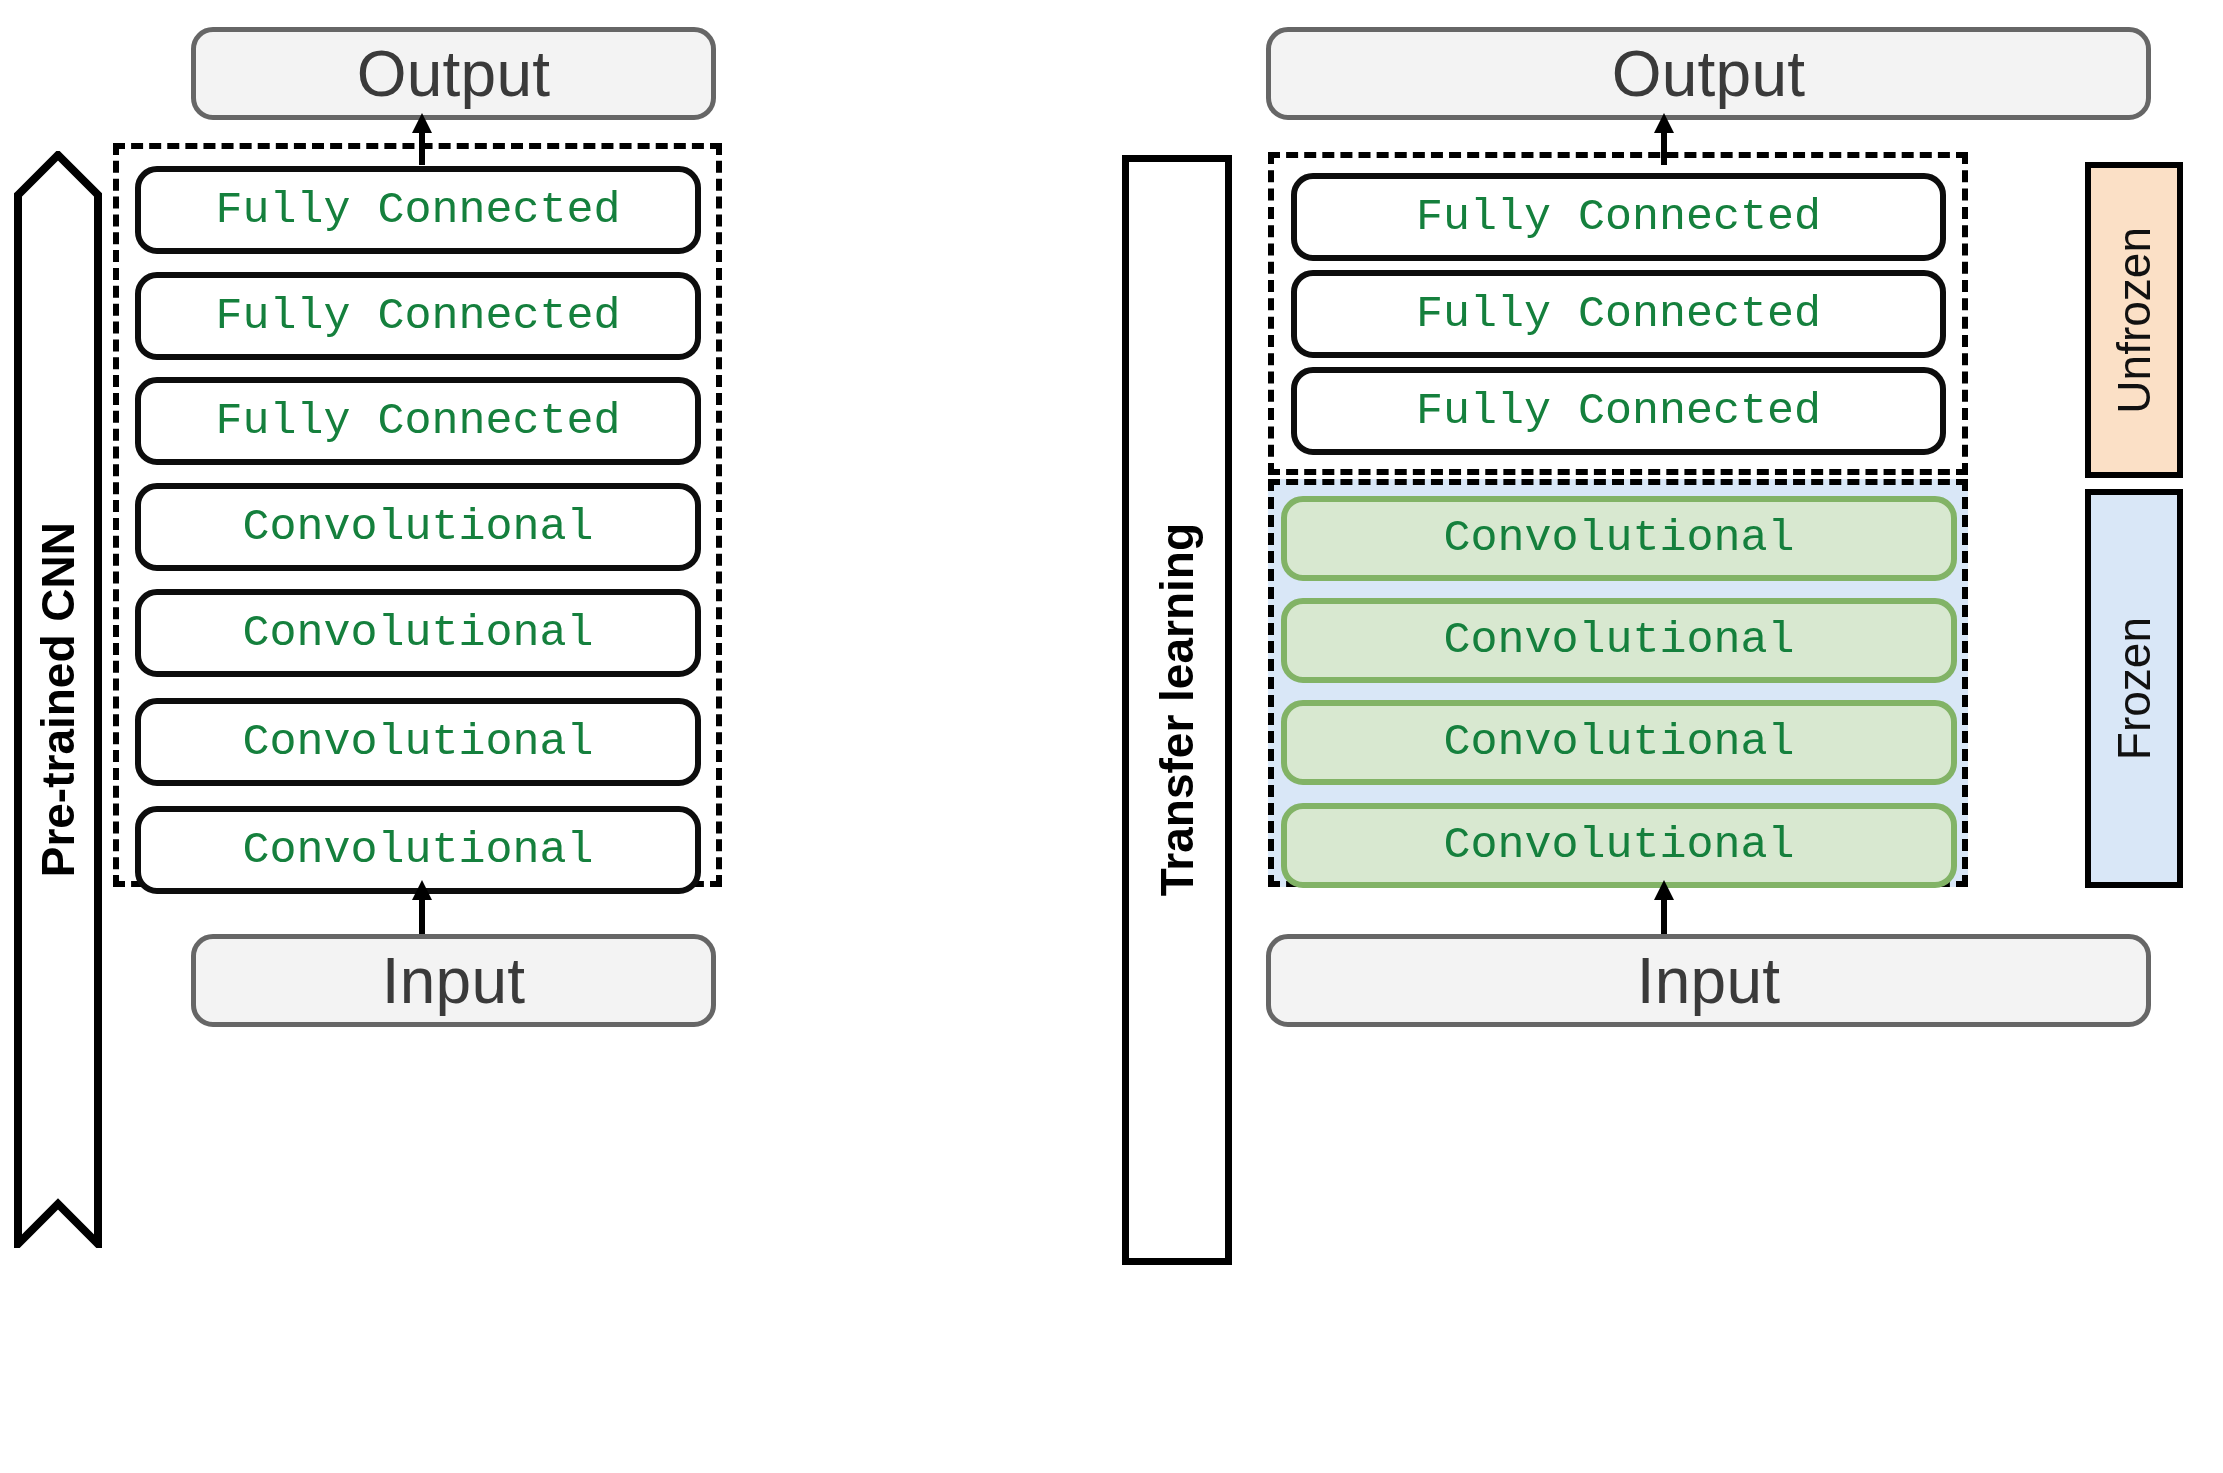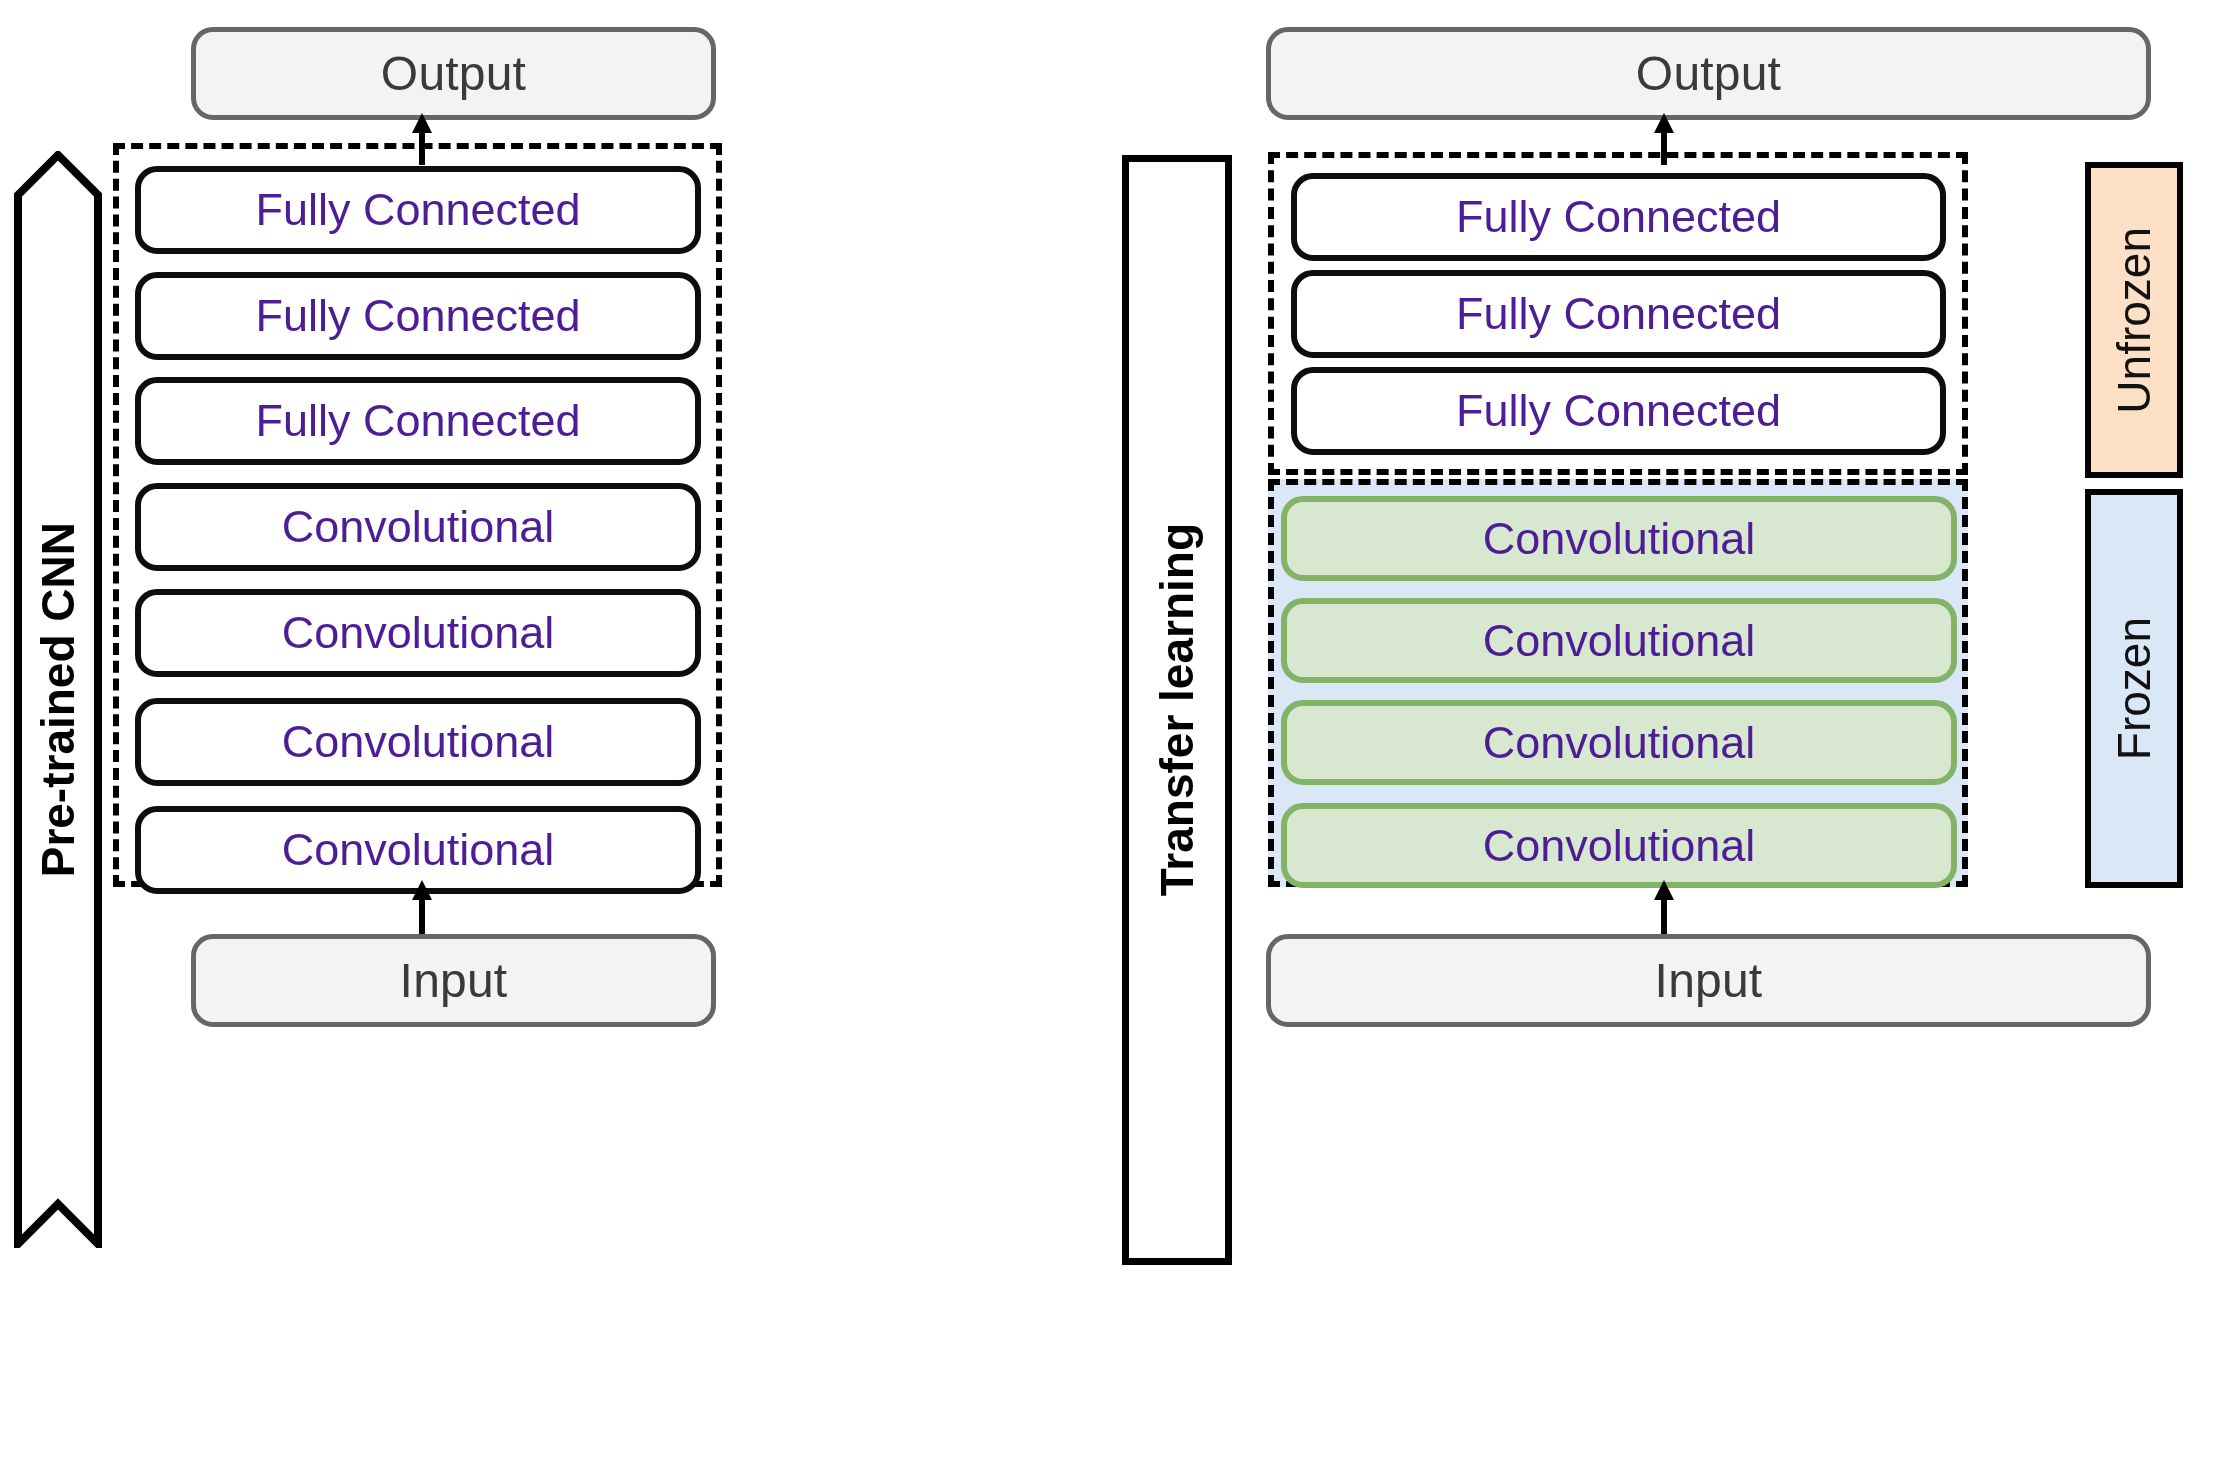--- a/index.html
+++ b/index.html
@@ -22,35 +22,36 @@
   .abs { position: absolute; box-sizing: border-box; }
 
   
   .terminal {
     background: #f3f3f3;
     border: 5px solid #666666;
     border-radius: 22px;
     display: flex;
     align-items: center;
     justify-content: center;
-    font-size: 48px;
+    font-size: 64px;
     color: #3a3a3a;
     letter-spacing: 0.2px;
   }
 
   
   .layer {
     background: #ffffff;
     border: 6px solid #0d0d0d;
     border-radius: 22px;
     display: flex;
     align-items: center;
     justify-content: center;
     font-size: 45px;
-    color: #4c1d95;
+    color: #15803d;
+    font-family: Liberation Mono, monospace;
   }
 
   
   .layer.green {
     background: #d8e8d0;
     border: 6px solid #82b366;
   }
 
   
   .dashed-group {

